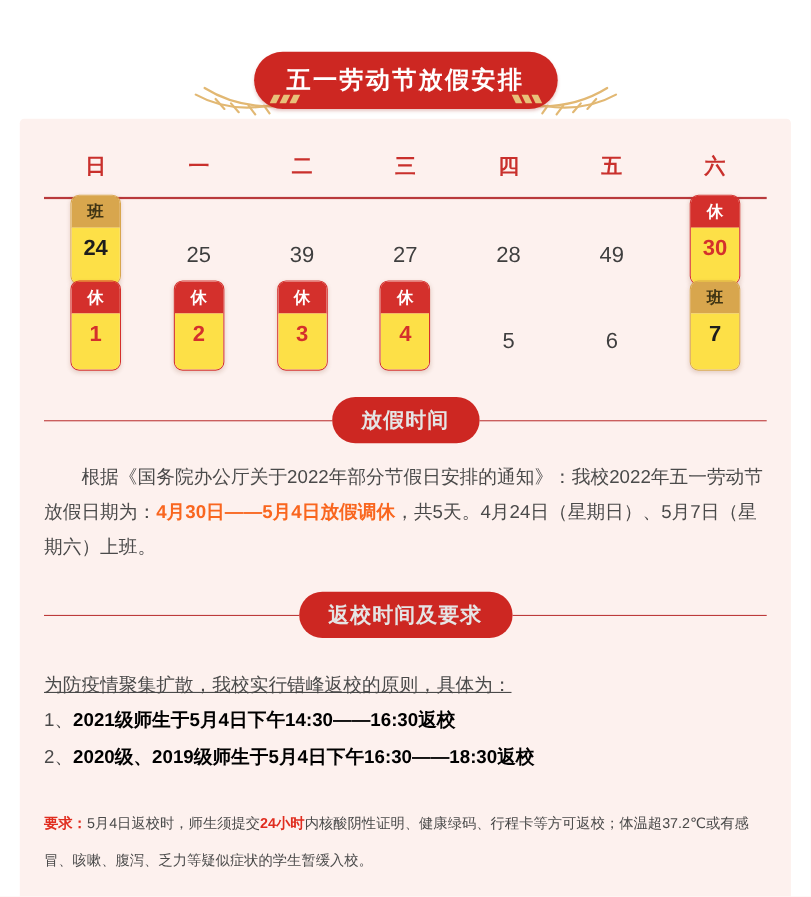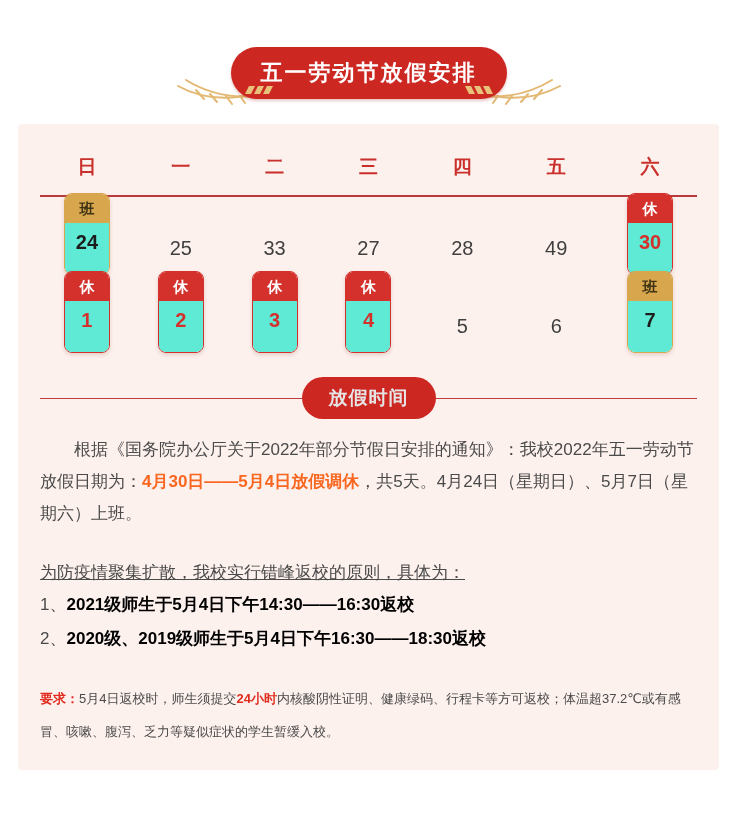--- a/index.html
+++ b/index.html
@@ -4,21 +4,21 @@
 <style>
   * { margin: 0; padding: 0; box-sizing: border-box; }
   html, body { width: 737px; height: 815px; overflow: hidden; }
   body {
     background: #ffffff;
     font-family: "Liberation Sans", "DejaVu Sans", sans-serif;
     color: #4a4a4a;
   }
 
   
-  .banner-wrap { position: relative; height: 124px; }
+  .banner-wrap { position: relative; height: 108px; }
   .banner-pill {
     position: absolute; left: 50%; top: 47px; transform: translateX(-50%);
     background: #cd2722;
     color: #fff; font-size: 22px; font-weight: bold; letter-spacing: 2px;
     padding: 11px 30px; border-radius: 26px; white-space: nowrap; z-index: 2;
     box-shadow: 0 2px 3px rgba(160,30,20,.25);
   }
   .pill-chevrons { position: absolute; bottom: 5px; }
   .pill-chevrons.left { left: 14px; }
   .pill-chevrons.right { right: 14px; }
@@ -40,21 +40,21 @@
   }
   .cal-row {
     display: grid; grid-template-columns: repeat(7, 1fr);
     justify-items: center; align-items: end; height: 70px; margin-top: 8px;
   }
   .date-card {
     width: 46px; border-radius: 8px; overflow: hidden; text-align: center;
     box-shadow: 0 2px 4px rgba(120,60,30,.18);
   }
   .date-card .tag { height: 29px; line-height: 29px; font-size: 15px; font-weight: bold; }
-  .date-card .num { height: 51px; line-height: 38px; background: #5eead4; font-size: 20px; font-weight: bold; }
+  .date-card .num { height: 51px; line-height: 38px; background: #fde047; font-size: 20px; font-weight: bold; }
   .date-card.work { border: 1px solid #d8a64d; }
   .date-card.work .tag { background: #d8a64d; color: #3f3414; }
   .date-card.work .num { color: #1d1d1d; }
   .date-card.rest { border: 1px solid #d4302c; }
   .date-card.rest .tag { background: #d4302c; color: #ffffff; }
   .date-card.rest .num { color: #d4302c; }
   .plain-day { font-size: 20px; color: #3f3f3f; padding-bottom: 15px; }
 
   
   .sec-header { display: flex; align-items: center; margin-top: 24px; }
@@ -121,21 +121,21 @@
     <span>五</span>
     <span>六</span>
   </div>
 
   <div class="cal-row">
     <div class="date-card work">
       <div class="tag">班</div>
       <div class="num">24</div>
     </div>
     <span class="plain-day">25</span>
-    <span class="plain-day">33</span>
+    <span class="plain-day">39</span>
     <span class="plain-day">27</span>
     <span class="plain-day">28</span>
     <span class="plain-day">49</span>
     <div class="date-card rest">
       <div class="tag">休</div>
       <div class="num">30</div>
     </div>
   </div>
 
   <div class="cal-row">
@@ -164,20 +164,25 @@
   </div>
 
   <div class="sec-header">
     <div class="sec-line"></div>
     <div class="sec-pill">放假时间</div>
     <div class="sec-line"></div>
   </div>
 
   <p class="para"><span>根据《国务院办公厅关于2022年部分节假日安排的通知》：我校2022年五一劳动节放假日期为：</span><span class="orange">4月30日——5月4日放假调休</span><span>，共5天。4月24日（星期日）、5月7日（星期六）上班。</span></p>
 
+  <div class="sec-header">
+    <div class="sec-line"></div>
+    <div class="sec-pill">返校时间及要求</div>
+    <div class="sec-line"></div>
+  </div>
 
   <p class="intro">为防疫情聚集扩散，我校实行错峰返校的原则，具体为：</p>
   <p class="return-item"><span>1、</span><span class="blue">2021级师生于5月4日下午14:30——16:30返校</span></p>
   <p class="return-item"><span>2、</span><span class="blue">2020级、2019级师生于5月4日下午16:30——18:30返校</span></p>
 
   <p class="req"><span class="red-bold">要求：</span><span>5月4日返校时，师生须提交</span><span class="red-bold">24小时</span><span>内核酸阴性证明、健康绿码、行程卡等方可返校；体温超37.2℃或有感冒、咳嗽、腹泻、乏力等疑似症状的学生暂缓入校。</span></p>
 
 </div>
 
 </body></html>

